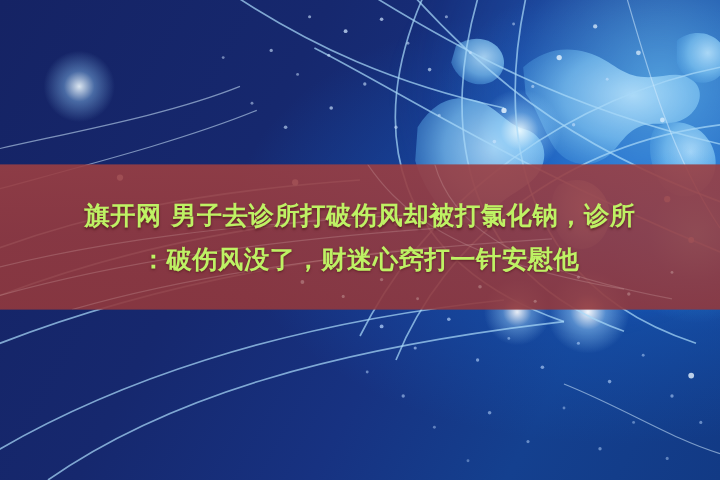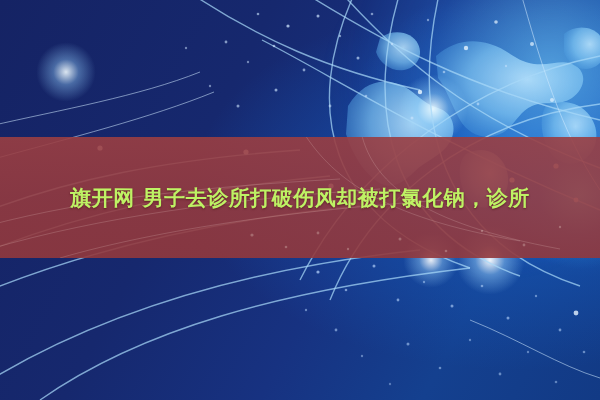--- a/index.html
+++ b/index.html
@@ -253,15 +253,16 @@
           <circle cx="482" cy="94" r="1.2"></circle>
           <circle cx="524" cy="108" r="1.4"></circle>
           <circle cx="560" cy="90" r="1.2"></circle>
         </g>
       </svg>
     </div>
   </div>
 
   <div class="headline">
     <div class="hl-line">旗开网 男子去诊所打破伤风却被打氯化钠，诊所</div>
+    <div class="hl-line">：破伤风没了，财迷心窍打一针安慰他</div>
   </div>
 
 </div>
 
 </body></html>

